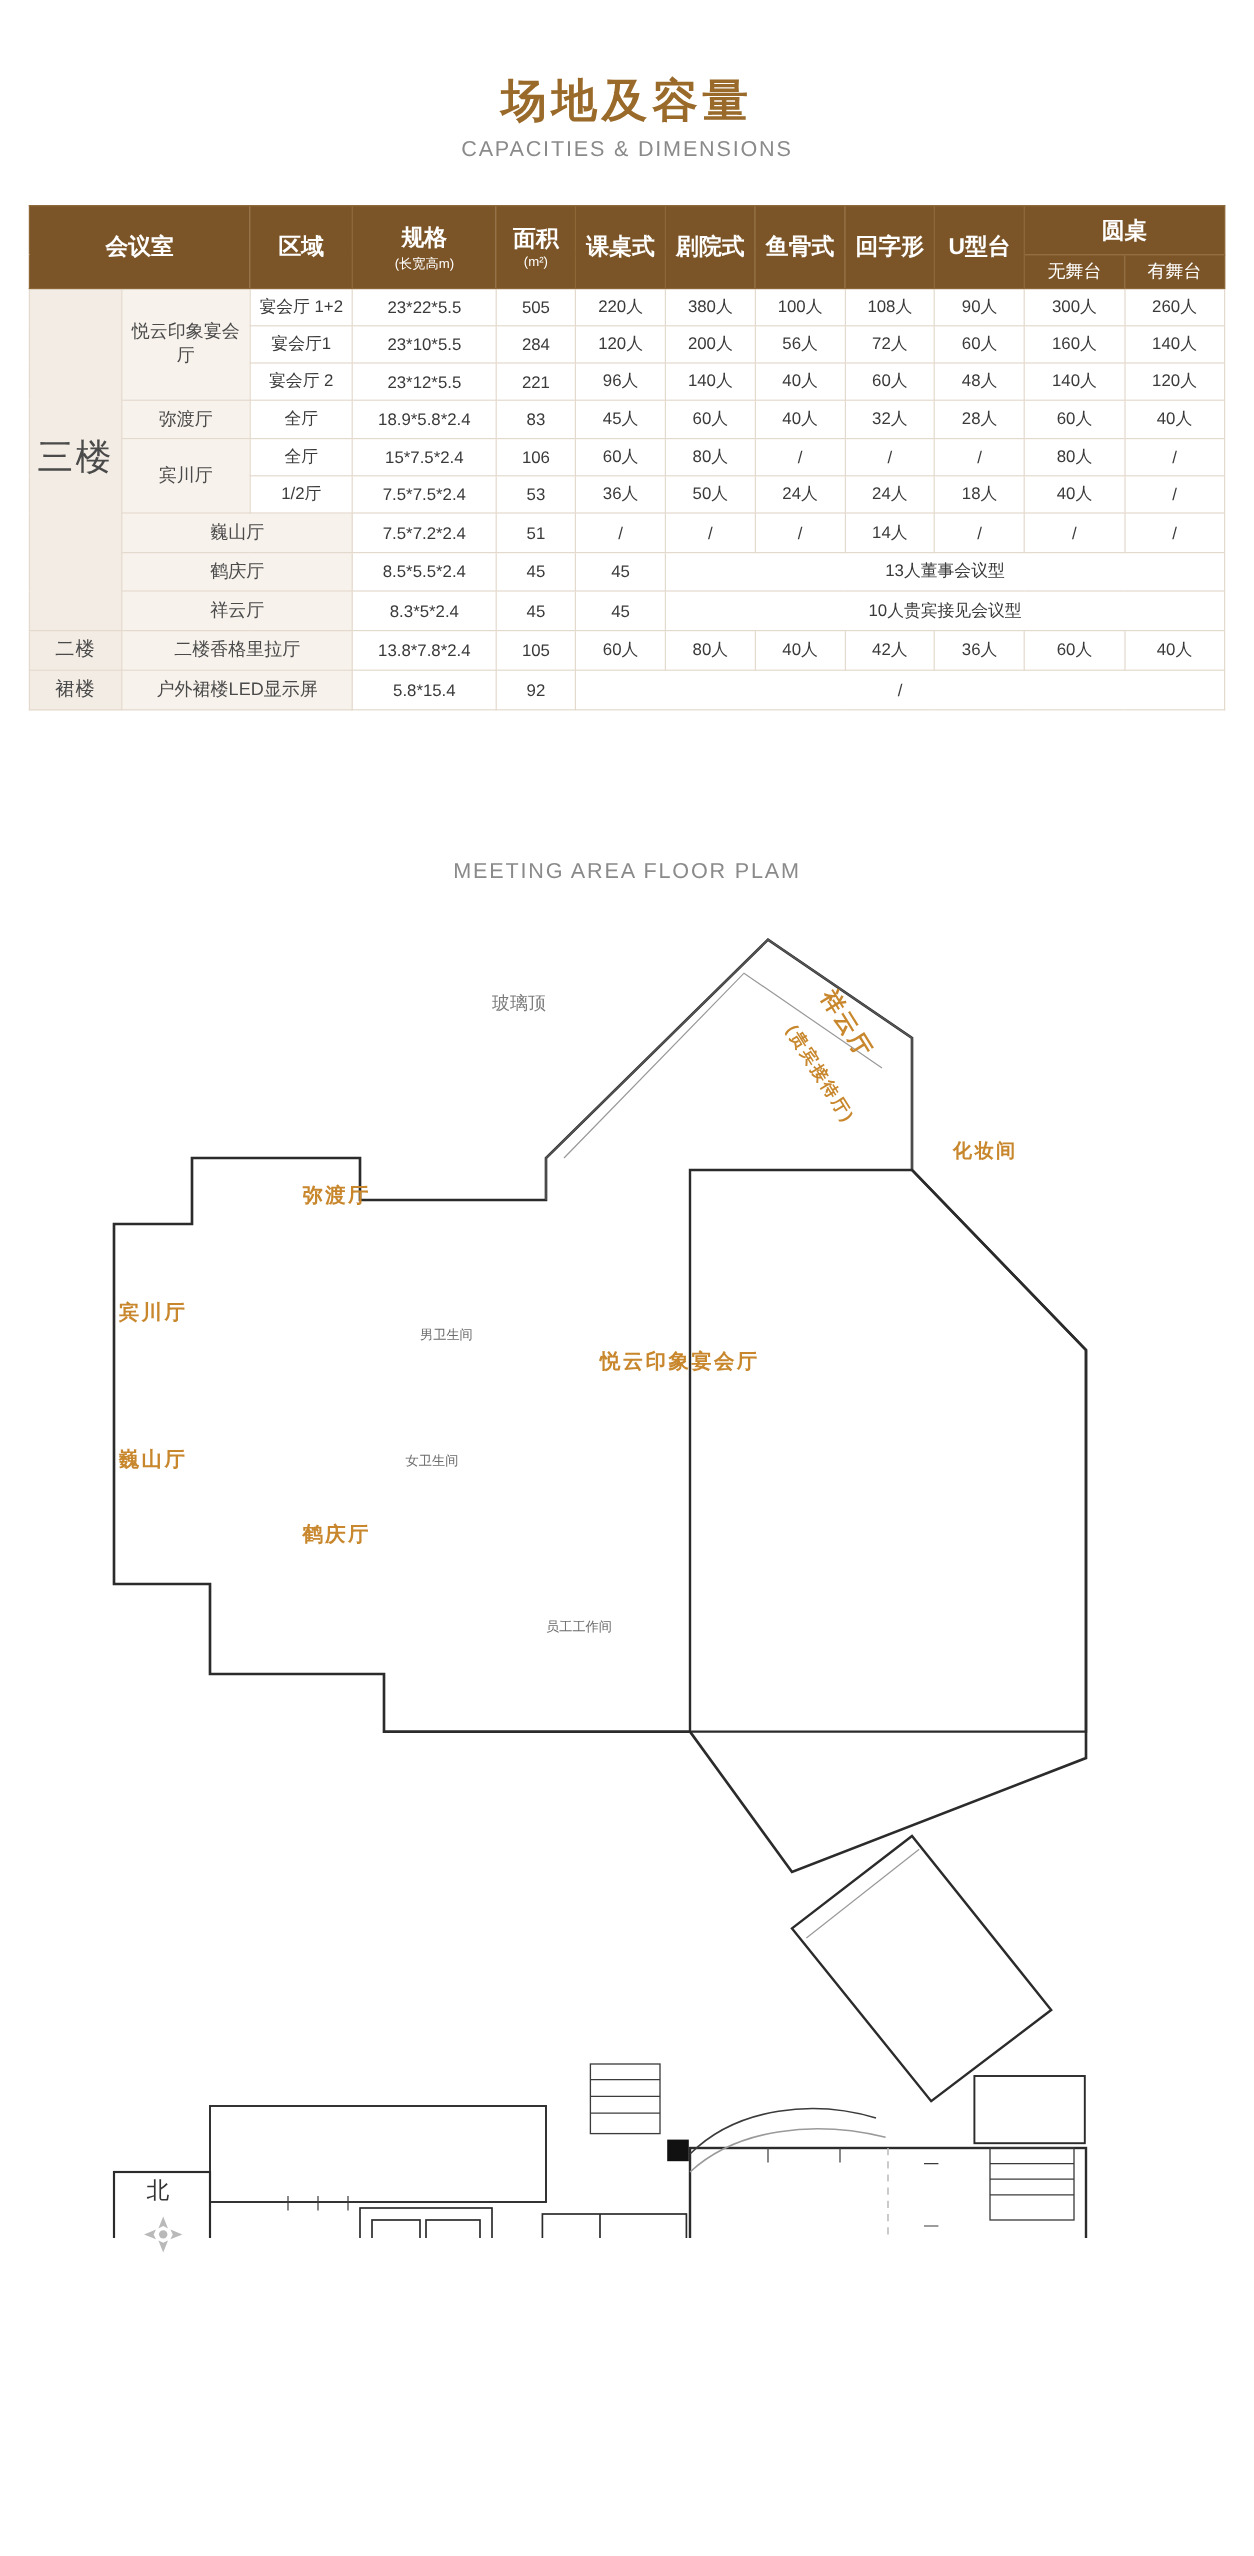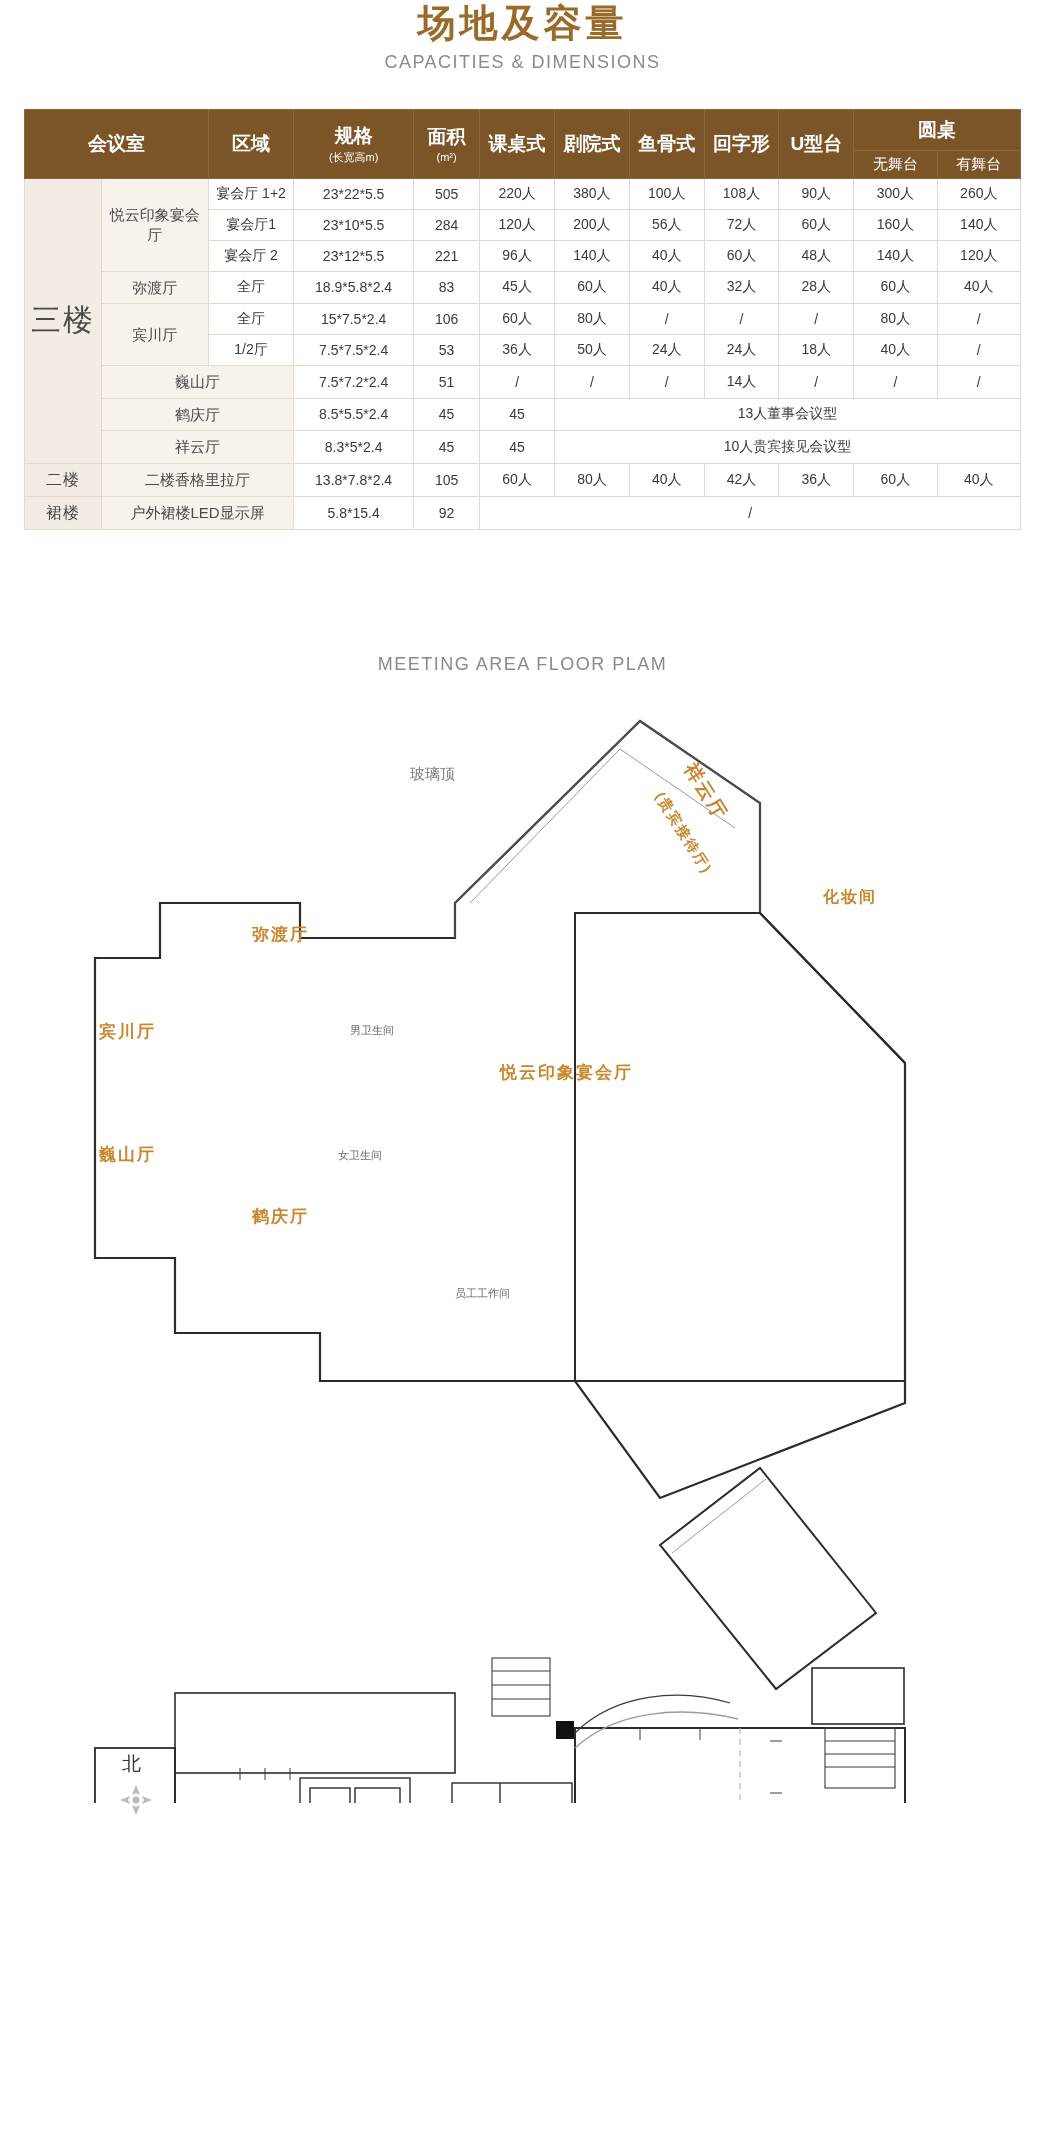--- a/index.html
+++ b/index.html
@@ -27,21 +27,21 @@
     font-weight: bold;
     line-height: 1.25;
   }
   .section-head .en {
     font-size: 18px;
     color: #8a8a8a;
     letter-spacing: 1.5px;
     font-weight: 300;
     margin-top: 4px;
   }
-  #cap-head { }
+  #cap-head { padding-top: 62px; }
   #plan-head { padding-top: 50px; }
 
   
   .table-wrap {
     margin: 36px 24px 0 24px;
   }
   table.cap {
     border-collapse: collapse;
     width: 997px;
     table-layout: fixed;
@@ -455,31 +455,31 @@
         <path d="M18,32 L14,22 L18,24 L22,22 Z"></path>
         <path d="M2,17 L12,13 L10,17 L12,21 Z"></path>
         <path d="M34,17 L24,21 L26,17 L24,13 Z"></path>
         <circle cx="18" cy="17" r="3.5"></circle>
       </g>
     </svg>
 
     <div class="plan-label" style="left:700px; top:65px; font-size:19px; transform:rotate(58deg); transform-origin:left top;">祥云厅</div>
     <div class="plan-label" style="left:666px; top:96px; font-size:14px; transform:rotate(58deg); transform-origin:left top;">(贵宾接待厅)</div>
 
-    <div class="plan-label" style="left:823px; top:194px; font-size:16px;">化妆间</div>
+    <div class="plan-label" style="left:794px; top:194px; font-size:16px;">化妆间</div>
 
     <div class="plan-label" style="left:252px; top:230px; font-size:17px;">弥渡厅</div>
 
     <div class="plan-label" style="left:99px; top:327px; font-size:17px;">宾川厅</div>
 
     <div class="plan-label" style="left:99px; top:450px; font-size:17px;">巍山厅</div>
 
     <div class="plan-label" style="left:252px; top:512px; font-size:17px;">鹤庆厅</div>
 
     <div class="plan-label" style="left:500px; top:368px; font-size:17px;">悦云印象宴会厅</div>
 
-    <div class="plan-label small" style="left:350px; top:330px;">男卫生间</div>
+    <div class="plan-label small" style="left:350px; top:350px;">男卫生间</div>
     <div class="plan-label small" style="left:338px; top:455px;">女卫生间</div>
     <div class="plan-label small" style="left:455px; top:593px;">员工工作间</div>
     <div class="plan-label tiny" style="left:410px; top:72px;">玻璃顶</div>
   </div>
 
 </div>
 
 </body></html>

